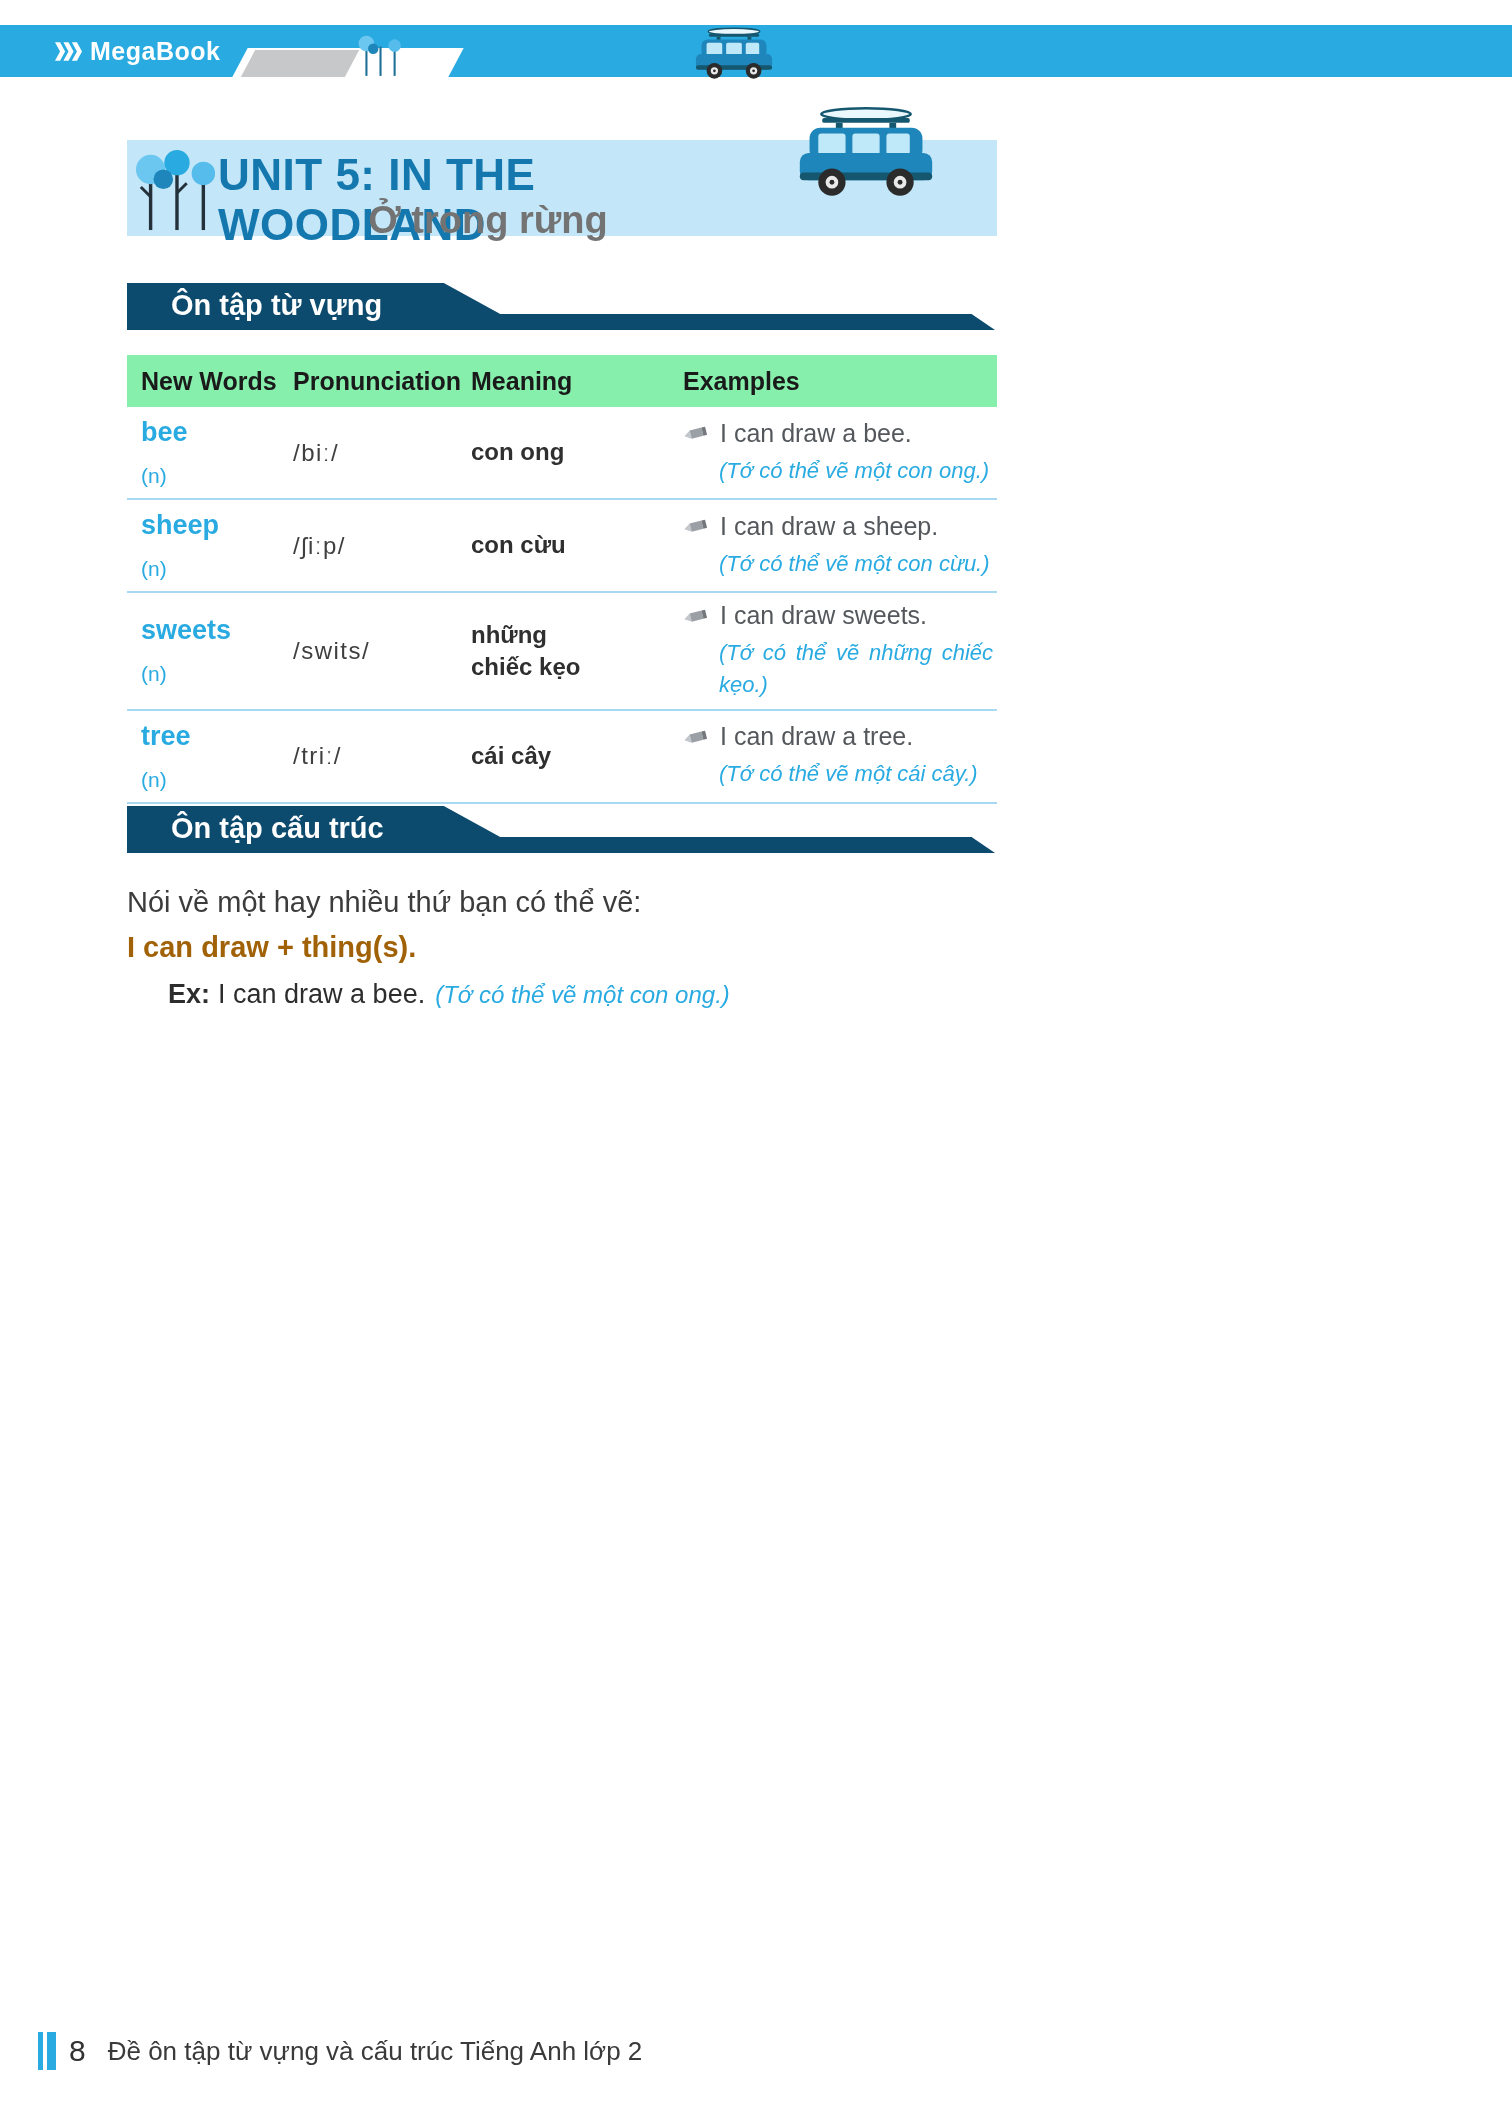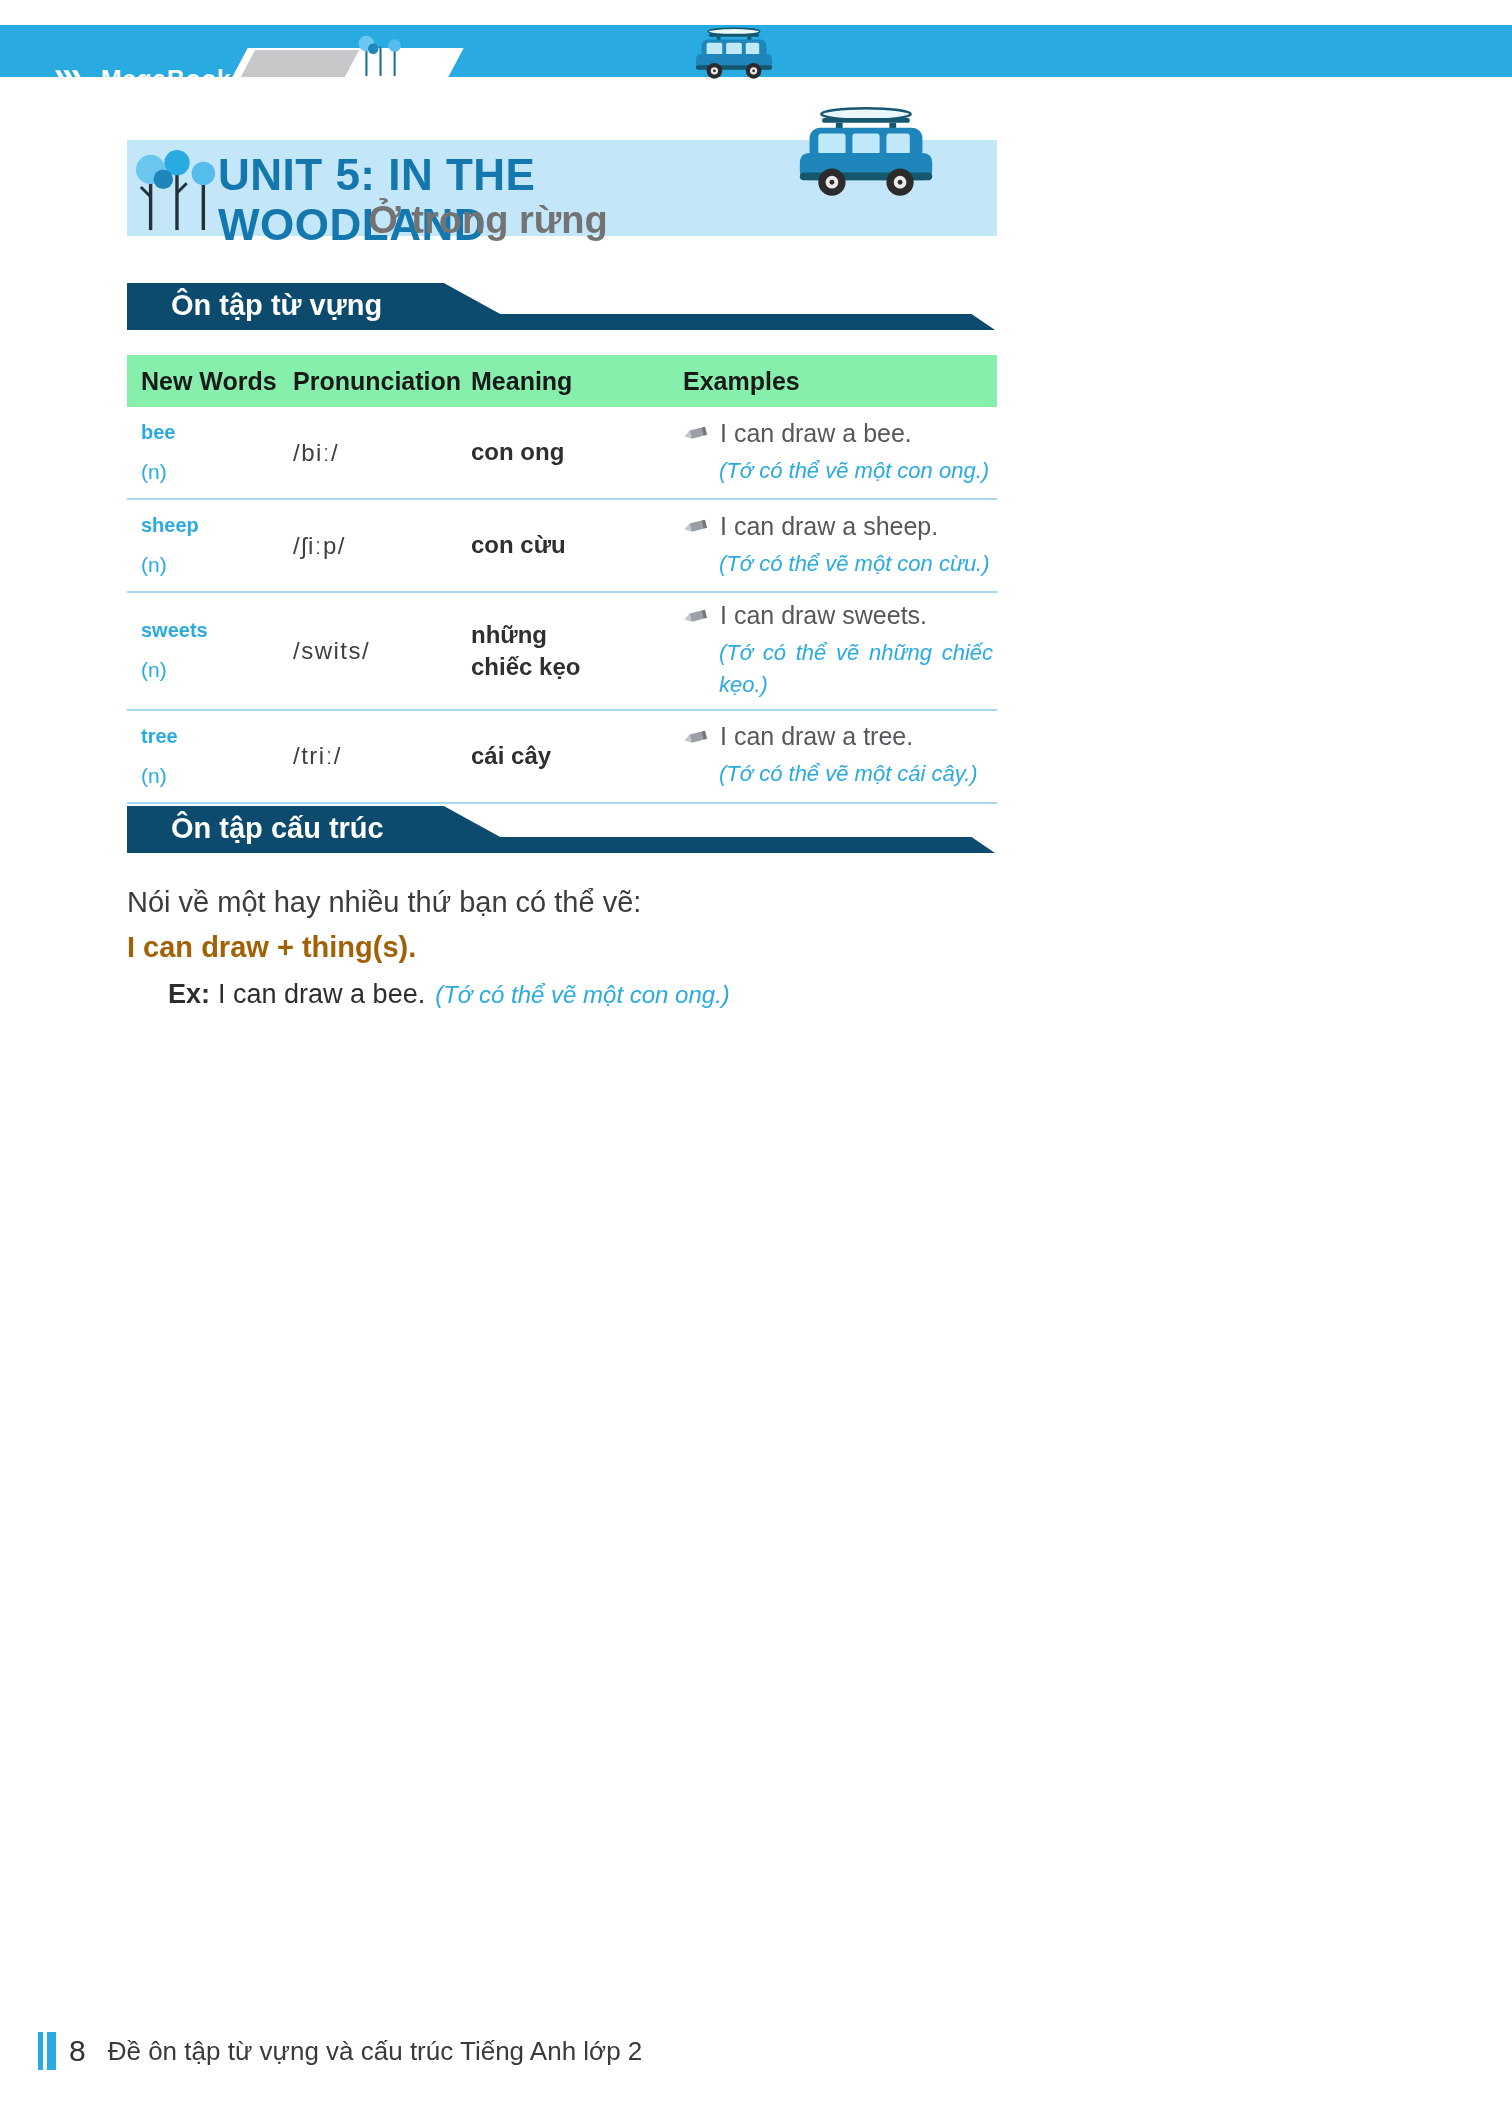--- a/index.html
+++ b/index.html
@@ -2,21 +2,21 @@
 <html><head>
 <meta charset="utf-8">
 <style>
   * { margin:0; padding:0; box-sizing:border-box; }
   html,body { background:#ffffff; }
   body { font-family:"Liberation Sans","DejaVu Sans",sans-serif; }
   .page { position:relative; width:1512px; height:2119px; background:#fff; overflow:hidden; }
 
   
   .topbar { position:absolute; left:0; top:25px; width:1512px; height:52px; background:#29ABE2; }
-  .logo { position:absolute; left:55px; top:37px; display:flex; align-items:center; gap:19px; z-index:3;margin-top:28px; }
+  .logo { position:absolute; left:55px; top:37px; display:flex; align-items:center; gap:8px; z-index:3; }
   .logo-text { color:#fff; font-size:25px; font-weight:bold; letter-spacing:0.5px; }
   .notch { position:absolute; left:240px; top:48px; width:216px; height:29px; background:#fff; transform:skewX(-28deg); z-index:1; }
   .gray-shape { position:absolute; left:248px; top:50px; width:104px; height:27px; background:#c6c8ca; transform:skewX(-28deg); z-index:2; }
   .trees-small { position:absolute; left:356px; top:32px; z-index:3; }
   .car-small { position:absolute; left:692px; top:26px; z-index:3; }
 
   
   .banner { position:absolute; left:127px; top:140px; width:870px; height:96px; background:#C3E7F9; }
   .trees-big { position:absolute; left:131px; top:148px; z-index:2; }
   .unit-title { position:absolute; left:218px; top:150px; width:560px; font-size:44px; font-weight:bold; color:#1477AE; letter-spacing:0.5px; }
@@ -29,21 +29,21 @@
   .ribbon1 { top:283px; } .ribbon2 { top:806px; }
   .ribbon-label { padding:6px 0 0 44px; color:#fff; font-size:29px; font-weight:bold; }
 
   
   .vtable { position:absolute; left:127px; top:355px; width:870px; }
   .thead, .trow { display:grid; grid-template-columns:152px 178px 212px 1fr; }
   .thead { background:#86efac; height:52px; align-items:center; }
   .thead .cell { font-size:25px; font-weight:bold; color:#1a1a1a; padding-left:14px; }
   .trow { border-bottom:2px solid #A9D9F2; min-height:93px; align-items:center; padding:8px 0; }
   .cell { padding-left:14px; }
-  .w-word { color:#29ABE2; font-weight:bold; font-size:20px; }
+  .w-word { color:#29ABE2; font-weight:bold; font-size:27px; }
   .w-pos { color:#29ABE2; font-size:21px; margin-top:16px; }
   .pron { font-size:24px; color:#3f3f3f; letter-spacing:1.5px; }
   .meaning { font-size:24px; font-weight:bold; color:#2f2f2f; white-space:pre-line; line-height:1.35; }
   .examples { padding-right:4px; }
   .ex-line1 { font-size:25px; color:#54585c; display:flex; align-items:center; gap:9px; }
   .ex-line2 { font-size:22px; color:#29ABE2; font-style:italic; margin-top:7px; line-height:1.45; text-align:justify; padding-left:36px; }
   .pencil { width:28px; height:18px; flex:0 0 auto; }
 
   
   .intro { position:absolute; left:127px; top:886px; font-size:29px; color:#3c3c3c; }

